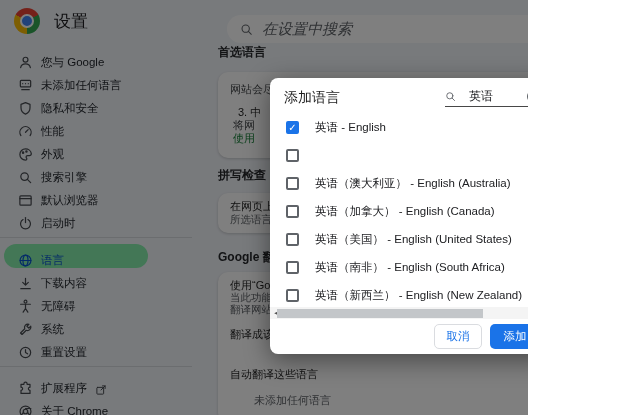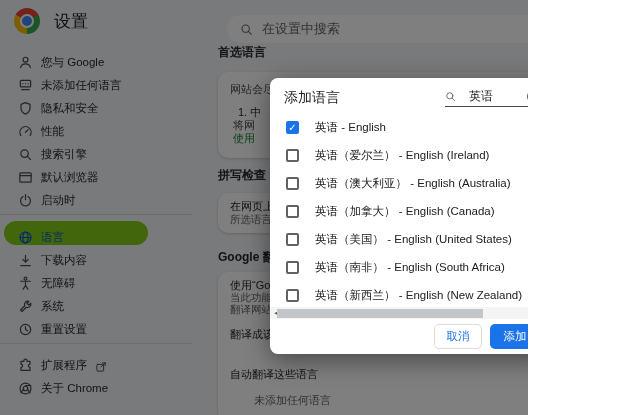--- a/index.html
+++ b/index.html
@@ -11,31 +11,31 @@
   .side-head { display:flex; align-items:center; height:42px; padding-left:14px; }
   .chrome-logo { width:26px; height:26px; border-radius:50%; position:relative; flex:0 0 auto;
     background:conic-gradient(from -60deg, #ea4335 0 120deg, #34a853 0 240deg, #fbbc04 0 360deg); }
   .chrome-logo::after { content:""; position:absolute; inset:6px; background:#4285f4; border:2.5px solid #fff; border-radius:50%; }
   .app-title { font-size:17px; color:#202124; margin-left:14px; }
   .nav { margin-top:5px; }
   .nav-item { display:flex; align-items:flex-end; height:23px; margin-left:4px; width:144px;
     padding-left:14px; border-radius:14px; font-size:11.5px; color:#24292e; cursor:pointer; }
   .nav-item .ic { width:15px; height:15px; margin-right:8px; color:#474b50; flex:0 0 auto; display:flex; }
   .nav-item .ic svg { width:15px; height:15px; }
-  .nav-item.selected { background:#84cc16; color:#0b57d0; height:24px; }
+  .nav-item.selected { background:#86efac; color:#0b57d0; height:24px; }
   .nav-item.selected .ic { color:#0b57d0; }
   .ext-ic { width:12px; height:12px; margin-left:8px; color:#474b50; display:flex; }
   .ext-ic svg { width:12px; height:12px; }
   .nav-div { height:1px; background:#d6dade; margin:6px 0; }
   svg.oi { fill:none; stroke:currentColor; stroke-width:1.3; stroke-linecap:round; stroke-linejoin:round; }
 
   
   .main { position:absolute; left:192px; top:0; right:0; bottom:0; }
   .search-pill { position:absolute; left:35px; top:15px; width:362px; height:28px; background:#ffffff;
-    border-radius:14px; display:flex; align-items:center; padding-left:13px; color:#5f6368; font-size:13px; gap:9px; }
+    border-radius:14px; display:flex; align-items:center; padding-left:13px; color:#5f6368; font-size:15px; gap:9px;font-style:italic; }
   .search-pill svg { width:13px; height:13px; }
   .sec-h { position:absolute; left:26px; font-size:12px; font-weight:700; color:#26282b; }
   .card { position:absolute; left:26px; width:388px; background:#fff; border-radius:10px; box-shadow:0 1px 3px rgba(0,0,0,.18); }
   .card .txt { position:absolute; font-size:11px; color:#44474a; white-space:nowrap; }
   .link-green { color:#188038 !important; }
   .btn-outline { position:absolute; height:24px; padding:0 10px; display:flex; align-items:center;
     border:1px solid #c6cacd; border-radius:6px; background:#fff; color:#1a73e8; font-size:11px; cursor:pointer; }
   .dots { position:absolute; width:14px; height:16px; display:flex; flex-direction:column; align-items:center; justify-content:center; gap:2px; cursor:pointer; }
   .dots i { width:2.5px; height:2.5px; border-radius:50%; background:#454a4e; }
   .toggle { position:absolute; width:27px; height:12px; border-radius:7px; cursor:pointer; }
@@ -118,20 +118,30 @@
             <svg class="oi" viewBox="0 0 16 16">
               <path d="M3.1 12.3a6 6 0 1 1 9.8 0"></path>
               <path d="M8 8.8l2.8-2.8"></path>
             </svg>
           </span>
         <span>性能</span>
       </div>
       <div class="nav-item">
         <span class="ic">
             <svg class="oi" viewBox="0 0 16 16">
+              <path d="M8 2a6 6 0 1 0 0 12c1 0 1.4-.6 1.4-1.3 0-.9-.8-1.2-.8-2 0-.9.7-1.4 1.7-1.4H12A2.3 2.3 0 0 0 14.2 7C13.8 4 11 2 8 2z"></path>
+              <circle cx="5.4" cy="6" r=".7"></circle>
+              <circle cx="9" cy="4.7" r=".7"></circle>
+            </svg>
+          </span>
+        <span>外观</span>
+      </div>
+      <div class="nav-item">
+        <span class="ic">
+            <svg class="oi" viewBox="0 0 16 16">
               <circle cx="7" cy="7" r="4"></circle>
               <path d="M10 10l3.5 3.5"></path>
             </svg>
           </span>
         <span>搜索引擎</span>
       </div>
       <div class="nav-item">
         <span class="ic">
             <svg class="oi" viewBox="0 0 16 16">
               <rect x="2" y="3" width="12" height="10" rx="1"></rect>
@@ -228,21 +238,21 @@
       <svg class="oi" viewBox="0 0 16 16">
           <circle cx="7" cy="7" r="4.5"></circle>
           <path d="M10.3 10.3l3.6 3.6"></path>
         </svg>
       <span>在设置中搜索</span>
     </div>
 
     <div class="sec-h" style="top:44px;">首选语言</div>
     <div class="card" style="top:72px; height:86px;">
       <div class="txt" style="left:12px; top:10px;">网站会尽可</div>
-      <div class="txt" style="left:20px; top:33px; color:#1f1f1f;">1. 中</div>
+      <div class="txt" style="left:20px; top:33px; color:#1f1f1f;">3. 中</div>
       <div class="txt" style="left:15px; top:46px;">将网</div>
       <div class="txt link-green" style="left:15px; top:59px;">使用</div>
       <button class="btn-outline" style="right:5px; top:7px;">添加语言</button>
       <div class="dots" style="right:18px; top:50px;">
           <i></i>
           <i></i>
           <i></i>
         </div>
     </div>
 
@@ -281,21 +291,20 @@
       <span class="m-clear"></span>
     </div>
 
     <div class="m-list">
       <div class="lrow checked">
         <span class="cb"></span>
         <span class="lbl">英语 - English</span>
       </div>
       <div class="lrow">
         <span class="cb"></span>
-        <span class="lbl">英语（爱尔兰） - English (Ireland)</span>
       </div>
       <div class="lrow">
         <span class="cb"></span>
         <span class="lbl">英语（澳大利亚） - English (Australia)</span>
       </div>
       <div class="lrow">
         <span class="cb"></span>
         <span class="lbl">英语（加拿大） - English (Canada)</span>
       </div>
       <div class="lrow">

